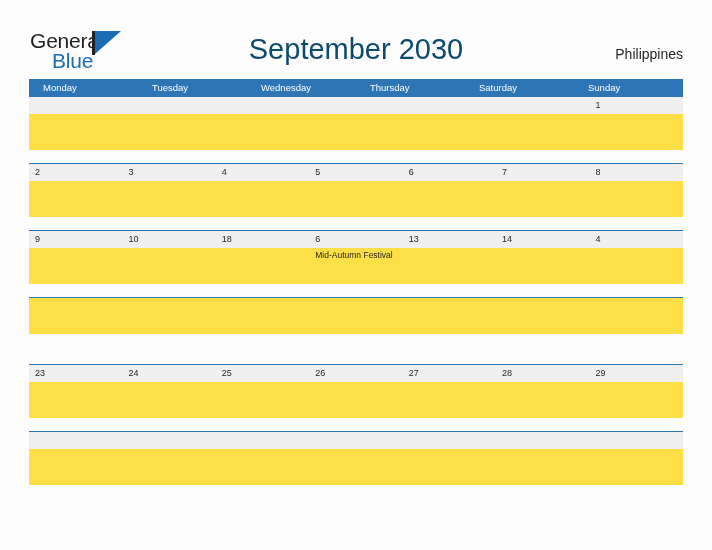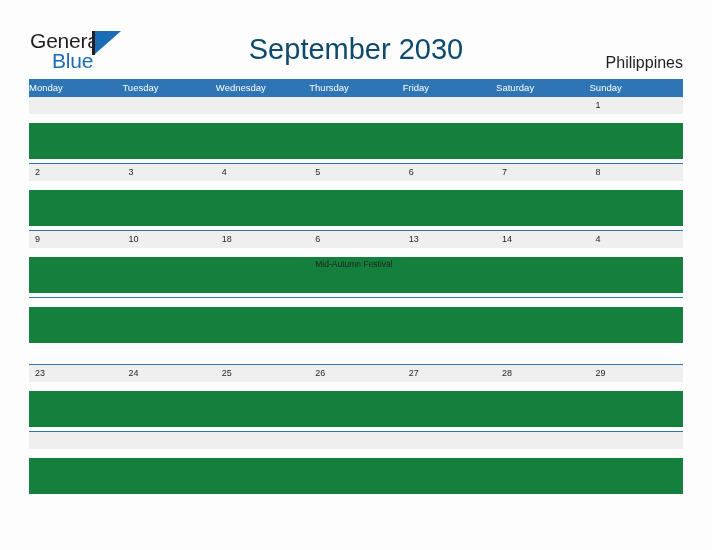--- a/index.html
+++ b/index.html
@@ -81,22 +81,22 @@
     width: 712px;
     text-align: center;
     font-size: 29px;
     color: #0c4a6e;
     letter-spacing: 0px;
   }
 
   .cal-country {
     position: absolute;
     right: 29px;
-    top: 54px;
-    font-size: 16px;
+    top: 46px;
+    font-size: 14px;
     color: #231f20;
   }
 
   
   .calendar {
     position: absolute;
     left: 29px;
     top: 79px;
     width: 654px;
   }
@@ -105,21 +105,21 @@
     display: flex;
     width: 654px;
     height: 17px;
     background: #2e75b6;
   }
   .weekday-cell {
     flex: 1 1 0;
     color: #ffffff;
     font-size: 9.5px;
     line-height: 17px;
-    padding-left: 0;
+    padding-left: 14px;
     box-sizing: border-box;
     white-space: nowrap;
   }
 
   .week-row {
     width: 654px;
     height: 67px;
     position: relative;
     border-top: 1.5px solid #2e75b6;
     box-sizing: border-box;
@@ -141,22 +141,21 @@
     font-size: 9px;
     line-height: 17px;
     color: #231f20;
     white-space: nowrap;
   }
 
   .event-band {
     display: flex;
     width: 654px;
     height: 36px;
-    background: #15803d;
-    margin-top: 9px;
+    background: #fde047;
   }
   .event-cell {
     flex: 1 1 0;
     box-sizing: border-box;
     padding: 2px 6px 0 6px;
     font-size: 8.5px;
     line-height: 11px;
     color: #231f20;
     overflow: hidden;
   }
@@ -183,21 +182,20 @@
   <div class="cal-country">Philippines</div>
 </div>
 
 <div class="calendar">
 
   <div class="weekday-row">
     <div class="weekday-cell">Monday</div>
     <div class="weekday-cell">Tuesday</div>
     <div class="weekday-cell">Wednesday</div>
     <div class="weekday-cell">Thursday</div>
-    <div class="weekday-cell">Friday</div>
     <div class="weekday-cell">Saturday</div>
     <div class="weekday-cell">Sunday</div>
   </div>
 
   <div class="week-row">
     <div class="date-band">
       <div class="day-cell"></div>
       <div class="day-cell"></div>
       <div class="day-cell"></div>
       <div class="day-cell"></div>

